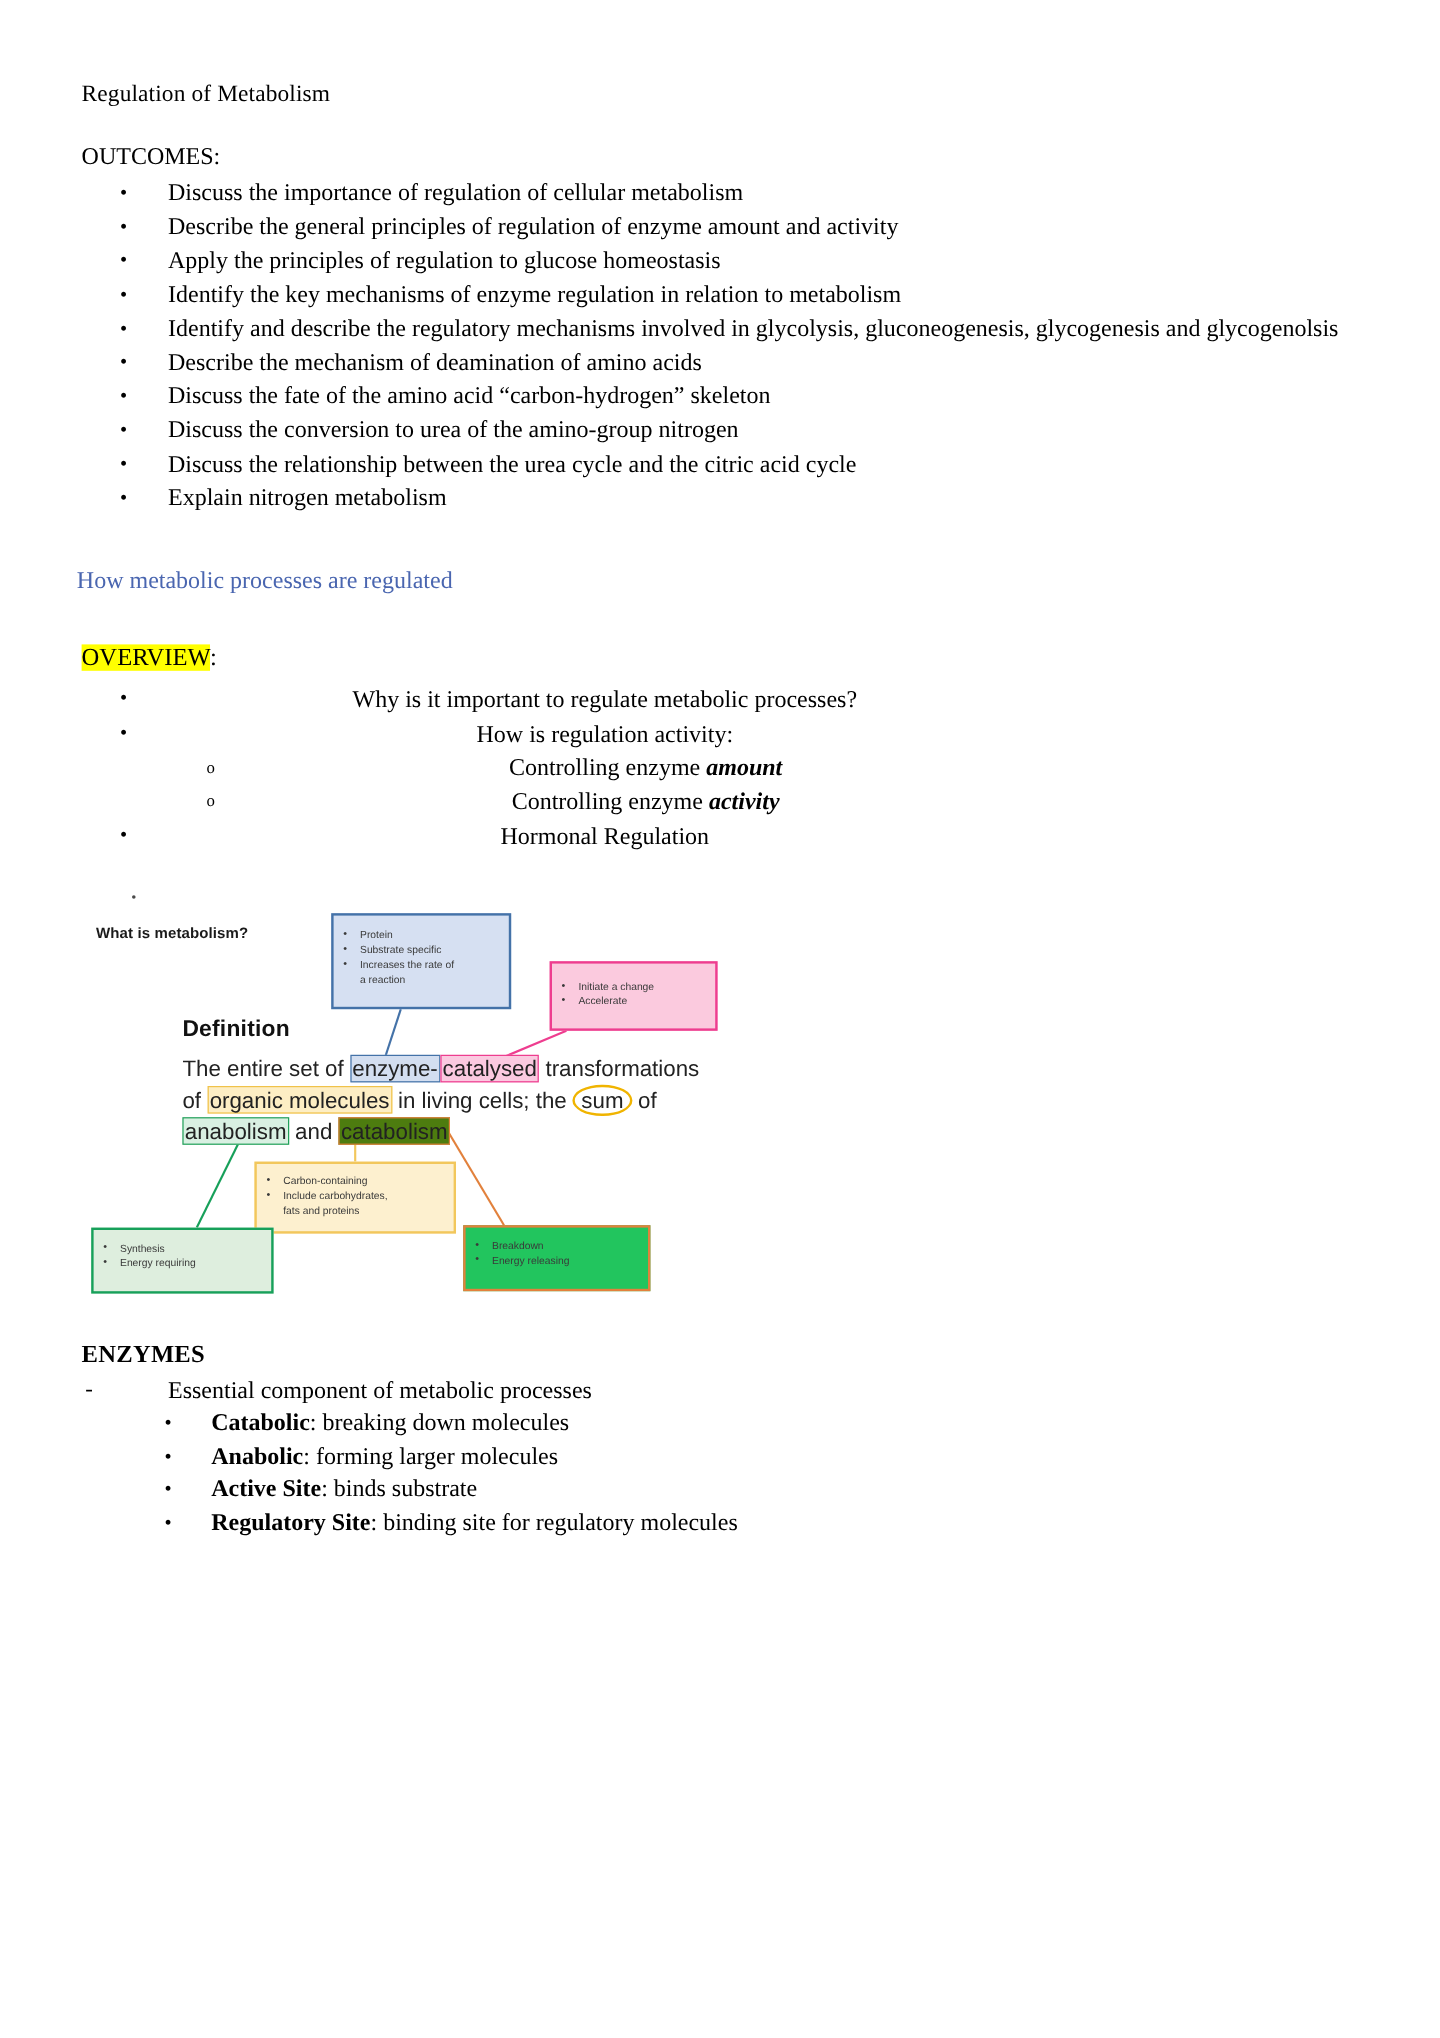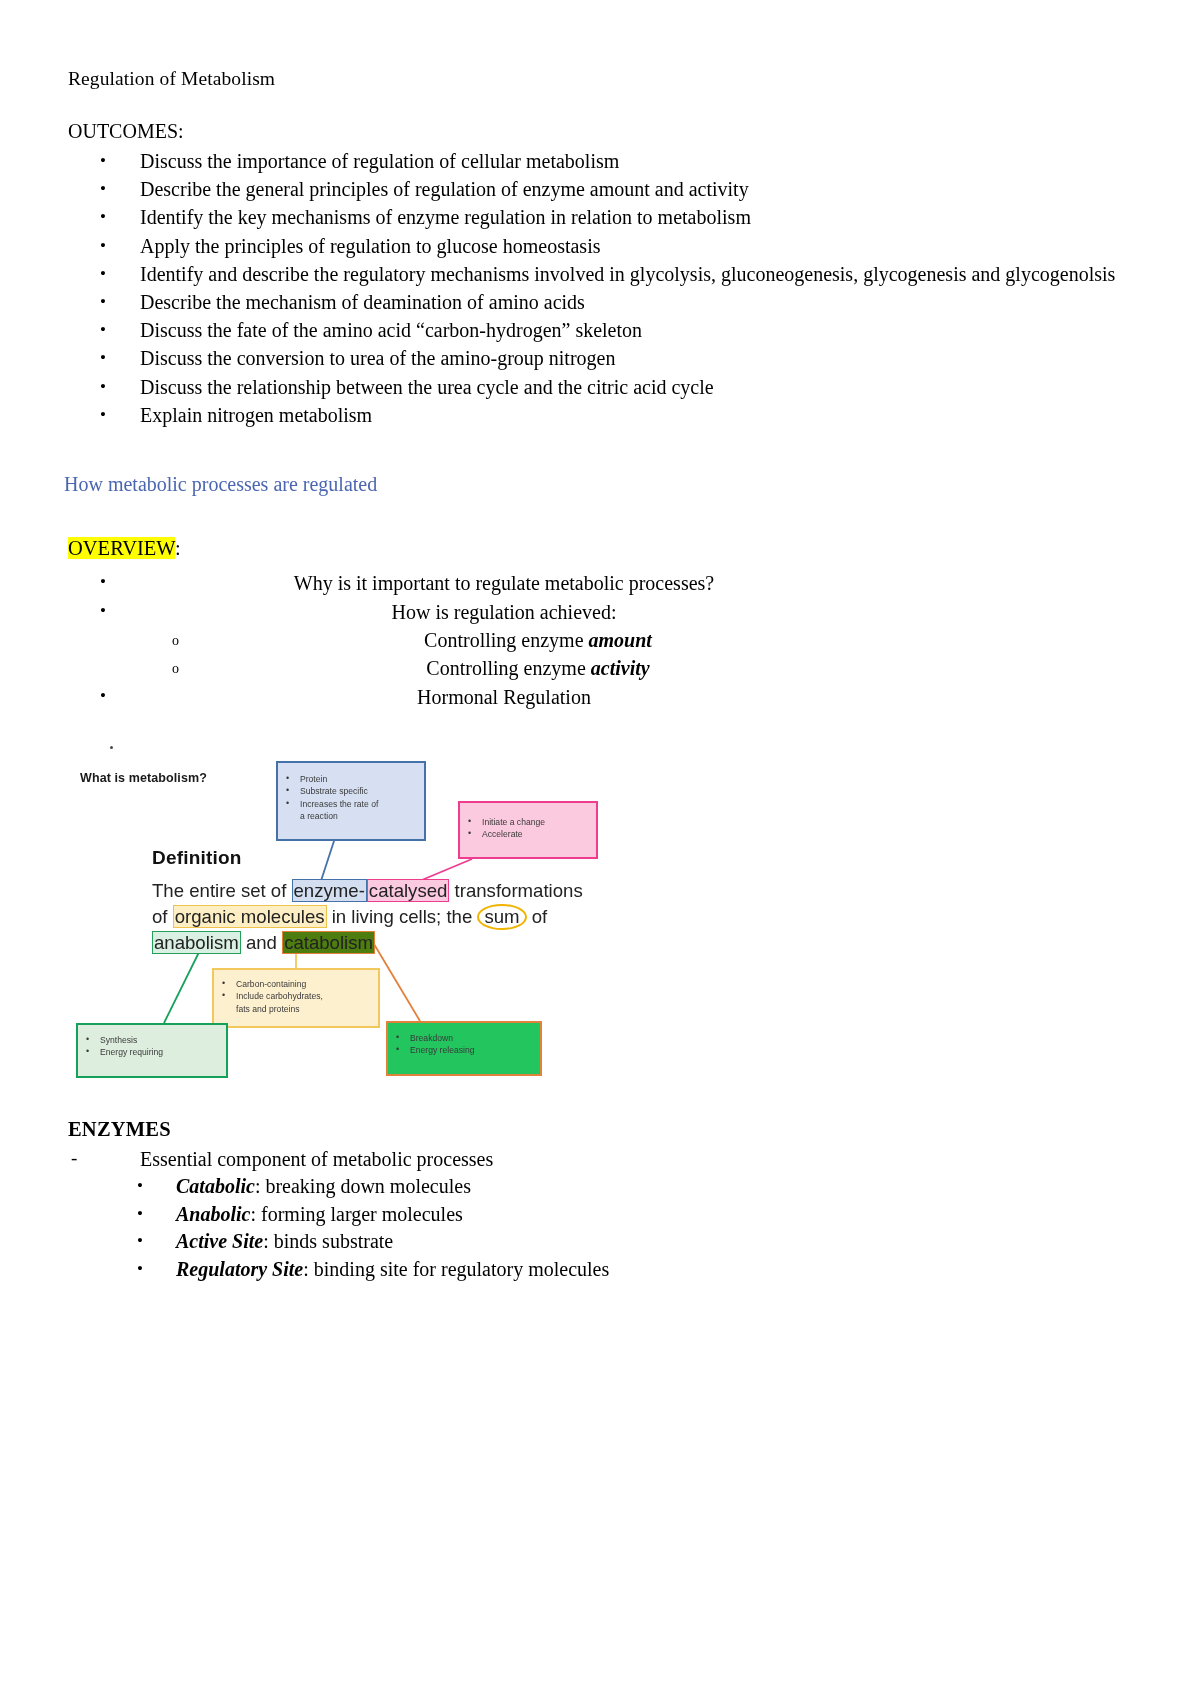--- a/index.html
+++ b/index.html
@@ -78,21 +78,21 @@
     padding-left:68px;
     font-size:20px;
     line-height:28.5px;
   }
   ul.sub li::before{
     content:"o";
     position:absolute;left:32px;top:1px;
     font-size:14px;
   }
   .bi{font-weight:bold;font-style:italic;}
-  .b{font-weight:bold;font-style:italic;}
+  .b{font-weight:bold;}
 
   
   .diagram{
     position:absolute;left:68px;top:738px;
     width:560px;height:350px;
     font-family:"Liberation Sans","DejaVu Sans",sans-serif;
   }
   .dot-stray{
     position:absolute;left:42px;top:8px;
     width:3px;height:3px;background:#4a4a4a;border-radius:50%;
@@ -207,38 +207,38 @@
 
 <div class="page">
 
   <div class="doc-title">Regulation of Metabolism</div>
 
   <div class="outcomes-label">OUTCOMES:</div>
 
   <ul class="bl bullets-outcomes">
     <li>Discuss the importance of regulation of cellular metabolism</li>
     <li>Describe the general principles of regulation of enzyme amount and activity</li>
+    <li>Apply the principles of regulation to glucose homeostasis</li>
     <li>Identify the key mechanisms of enzyme regulation in relation to metabolism</li>
-    <li>Apply the principles of regulation to glucose homeostasis</li>
     <li>Identify and describe the regulatory mechanisms involved in glycolysis, gluconeogenesis, glycogenesis and glycogenolsis</li>
     <li>Describe the mechanism of deamination of amino acids</li>
     <li>Discuss the fate of the  amino acid “carbon-hydrogen” skeleton</li>
     <li>Discuss the conversion to urea of the amino-group nitrogen</li>
     <li>Discuss the relationship between the urea cycle and the citric acid cycle</li>
     <li>Explain nitrogen metabolism</li>
   </ul>
 
   <div class="blue-head">How metabolic processes are regulated</div>
 
   <div class="overview-head"><span class="hl">OVERVIEW</span><span>:</span></div>
 
   <ul class="bl bullets-overview">
     <li>Why is it important to regulate metabolic processes?</li>
     <li>
-      <span>How is regulation achieved:</span>
+      <span>How is regulation activity:</span>
       <ul class="sub">
         <li><span>Controlling enzyme </span><span class="bi">amount</span></li>
         <li><span>Controlling enzyme </span><span class="bi">activity</span></li>
       </ul>
     </li>
     <li>Hormonal Regulation</li>
   </ul>
 
   <div class="diagram">
 

